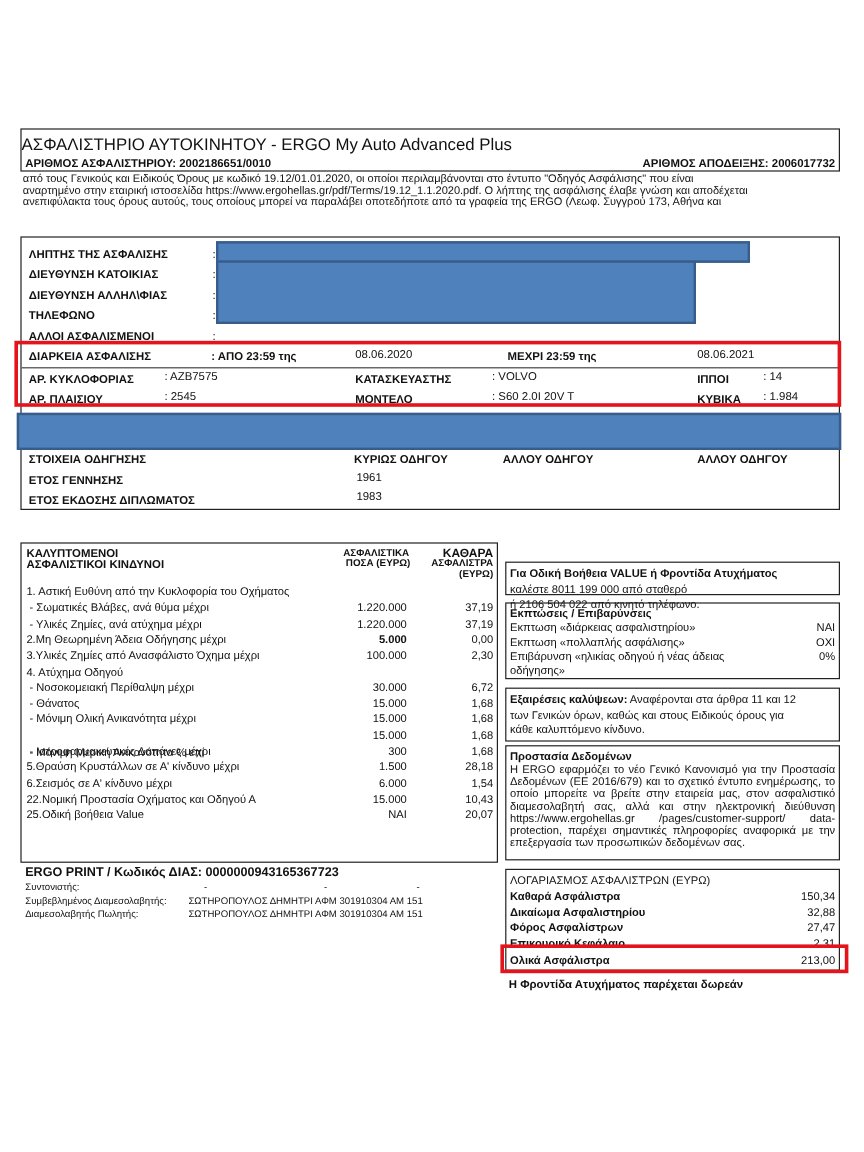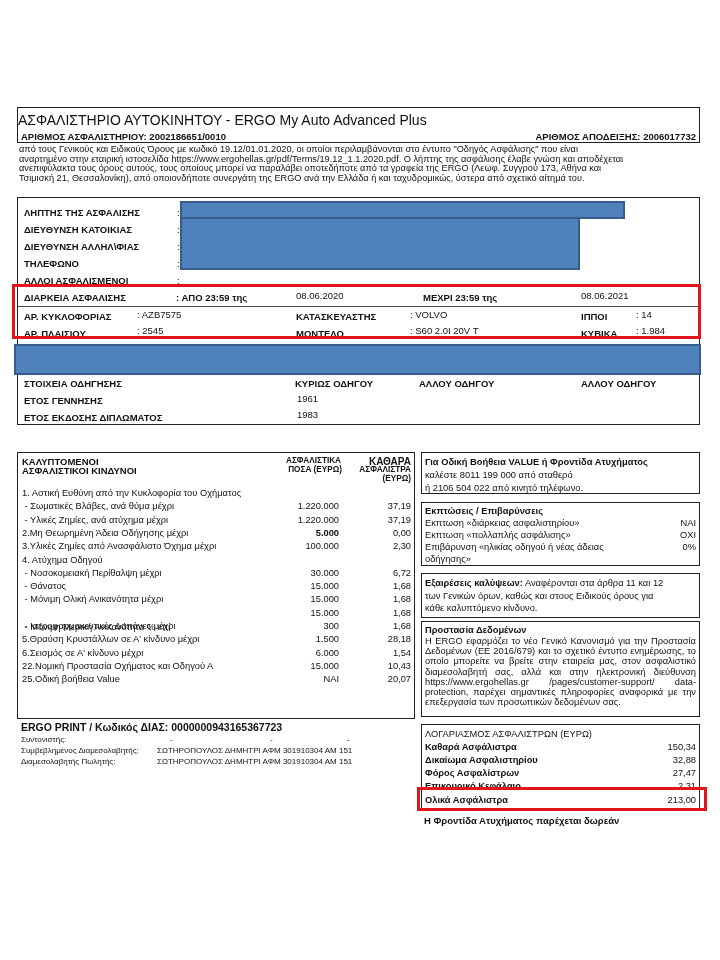--- a/index.html
+++ b/index.html
@@ -45,21 +45,20 @@
 <div class="box" id="title-box">
   <div class="t" id="title">ΑΣΦΑΛΙΣΤΗΡΙΟ ΑΥΤΟΚΙΝΗΤΟΥ - ERGO My Auto Advanced Plus</div>
   <div class="t" id="policy-no">ΑΡΙΘΜΟΣ ΑΣΦΑΛΙΣΤΗΡΙΟΥ: 2002186651/0010</div>
   <div class="t" id="receipt-no">ΑΡΙΘΜΟΣ ΑΠΟΔΕΙΞΗΣ: 2006017732</div>
 </div>
 
 <div class="abs" id="intro">
   <div>από τους Γενικούς και Ειδικούς Όρους με κωδικό 19.12/01.01.2020, οι οποίοι περιλαμβάνονται στο έντυπο "Οδηγός Ασφάλισης" που είναι</div>
   <div>αναρτημένο στην εταιρική ιστοσελίδα https://www.ergohellas.gr/pdf/Terms/19.12_1.1.2020.pdf. Ο λήπτης της ασφάλισης έλαβε γνώση και αποδέχεται</div>
   <div>ανεπιφύλακτα τους όρους αυτούς, τους οποίους μπορεί να παραλάβει οποτεδήποτε από τα γραφεία της ERGO (Λεωφ. Συγγρού 173, Αθήνα και</div>
-  <div style="text-align:left">Τσιμισκή 21, Θεσσαλονίκη), από οποιονδήποτε συνεργάτη της ERGO ανά την Ελλάδα ή και ταχυδρομικώς, ύστερα από σχετικό αίτημά του.</div>
 </div>
 
 <div class="box" id="main-frame">
 
   <div class="t lbl" style="top:10px">ΛΗΠΤΗΣ ΤΗΣ ΑΣΦΑΛΙΣΗΣ</div>
   <div class="t lbl" style="top:27px">ΔΙΕΥΘΥΝΣΗ ΚΑΤΟΙΚΙΑΣ</div>
   <div class="t lbl" style="top:44px">ΔΙΕΥΘΥΝΣΗ ΑΛΛΗΛ\ΦΙΑΣ</div>
   <div class="t lbl" style="top:61px">ΤΗΛΕΦΩΝΟ</div>
   <div class="t lbl" style="top:78px">ΑΛΛΟΙ ΑΣΦΑΛΙΣΜΕΝΟΙ</div>
   <div class="t val" style="left:159px;top:10px">:</div>
@@ -165,21 +164,21 @@
 <div class="t b" style="left:21px;top:722px;font-size:10.5px">ERGO PRINT / Κωδικός ΔΙΑΣ: 0000000943165367723</div>
 <div class="t" id="footer-left" style="left:21px;top:736px">Συντονιστής:</div>
 <div class="t" style="left:170px;top:736px;font-size:8px">-</div>
 <div class="t" style="left:270px;top:736px;font-size:8px">-</div>
 <div class="t" style="left:347px;top:736px;font-size:8px">-</div>
 <div class="t" style="left:21px;top:747px;font-size:8px">Συμβεβλημένος Διαμεσολαβητής:</div>
 <div class="t" style="left:157px;top:747px;font-size:8px">ΣΩΤΗΡΟΠΟΥΛΟΣ ΔΗΜΗΤΡΙ ΑΦΜ 301910304 ΑΜ 151</div>
 <div class="t" style="left:21px;top:758px;font-size:8px">Διαμεσολαβητής Πωλητής:</div>
 <div class="t" style="left:157px;top:758px;font-size:8px">ΣΩΤΗΡΟΠΟΥΛΟΣ ΔΗΜΗΤΡΙ ΑΦΜ 301910304 ΑΜ 151</div>
 
-<div class="panel" style="top:452px;height:42px">
+<div class="panel" style="top:468px;height:28px">
   <div class="line b" style="top:4px">Για Οδική Βοήθεια VALUE ή Φροντίδα Ατυχήματος</div>
   <div class="line" style="top:17px">καλέστε 8011 199 000 από σταθερό</div>
   <div class="line" style="top:30px">ή 2106 504 022 από κινητό τηλέφωνο.</div>
 </div>
 
 <div class="panel" style="top:502px;height:64px">
   <div class="line b" style="top:3px">Εκπτώσεις / Επιβαρύνσεις</div>
   <div class="line" style="top:15px">Εκπτωση «διάρκειας ασφαλιστηρίου»</div>
   <div class="r" style="top:15px">ΝΑΙ</div>
   <div class="line" style="top:27px">Εκπτωση «πολλαπλής ασφάλισης»</div>

